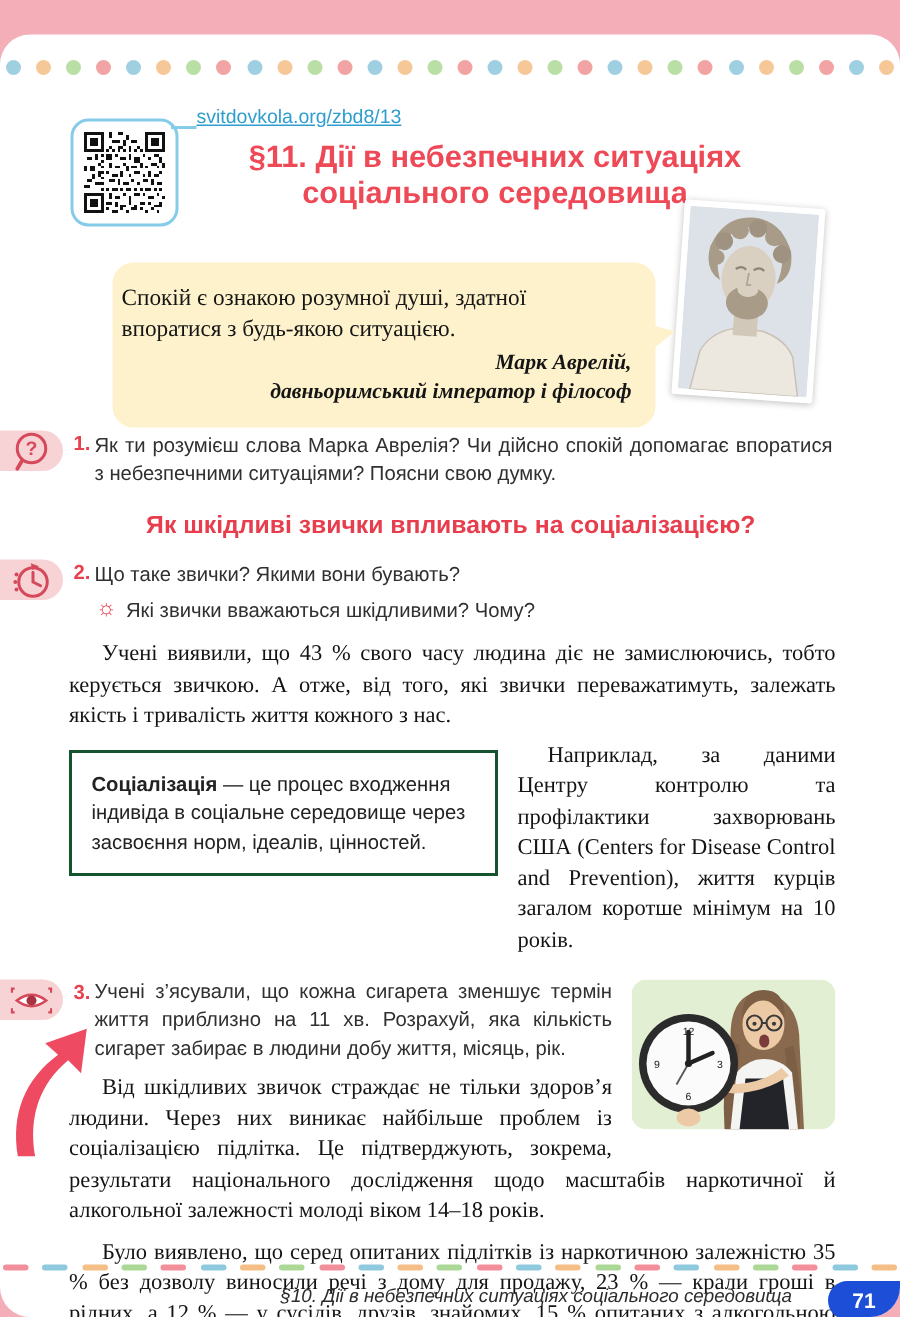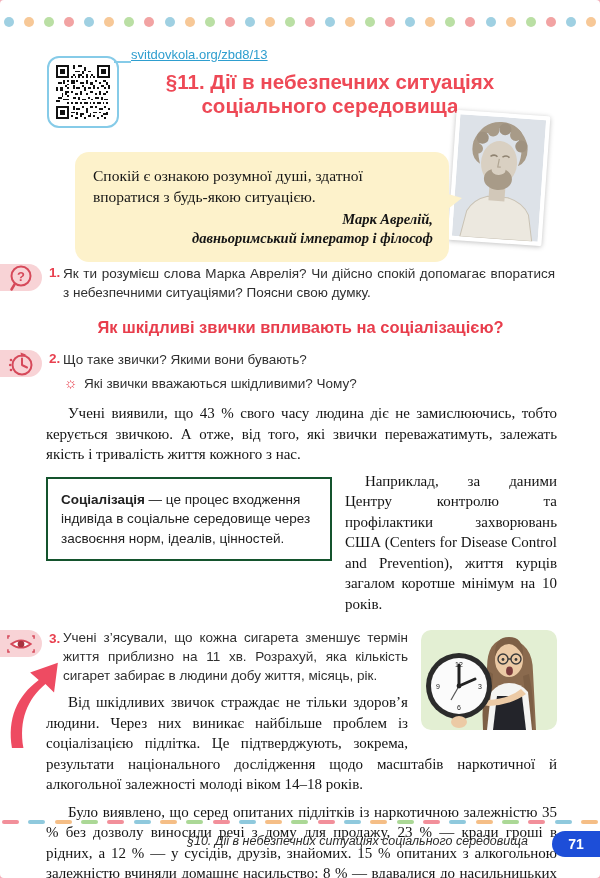--- a/index.html
+++ b/index.html
@@ -4,22 +4,23 @@
 <style>
   html,body{margin:0;padding:0;}
   body{
     width:600px;height:878px;
     background:#f3aeb8;
     font-family:"Liberation Sans",sans-serif;
     position:relative;overflow:hidden;
   }
   .page{
     position:absolute;inset:0;
-    background:#ffffff;border-radius:4px;
+    background:#ffffff;border-radius:20px;
     overflow:hidden;
+    margin-top:23px;
   }
   
   .dots{position:absolute;top:17px;left:4px;right:4px;display:flex;justify-content:space-between;}
   .dots span{width:10px;height:10px;border-radius:50%;}
   .dots span:nth-child(4n+1){background:#9fd0e2;}
   .dots span:nth-child(4n+2){background:#f7c897;}
   .dots span:nth-child(4n+3){background:#badfa4;}
   .dots span:nth-child(4n+4){background:#f2a3a3;}
   
   .header{position:relative;height:252px;}
@@ -42,21 +43,21 @@
   .bust{
     position:absolute;left:452px;top:113px;width:86px;height:122px;
     background:#fff;border:4px solid #fff;border-radius:2px;
     box-shadow:0 1px 5px rgba(0,0,0,.25);
     transform:rotate(4deg);
   }
   .bust svg{width:86px;height:122px;display:block;}
   .bubble{
     position:absolute;left:75px;top:152px;width:340px;
     background:#fdf2cb;border-radius:14px;
-    padding:13px 16px 14px 18px;
+    padding:13px 16px 14px 6px;
   }
   .bubble .tail{
     position:absolute;right:-13px;top:42px;width:0;height:0;
     border-left:14px solid #fdf2cb;
     border-top:4px solid transparent;
     border-bottom:11px solid transparent;
   }
   .quote-text{font-family:"Liberation Serif",serif;font-size:15.5px;line-height:21px;color:#151515;}
   .quote-author{margin-top:3px;text-align:right;font-family:"Liberation Serif",serif;font-style:italic;font-weight:bold;font-size:14.5px;line-height:19px;color:#151515;}
   .quote-role{text-align:right;font-family:"Liberation Serif",serif;font-style:italic;font-weight:bold;font-size:14.5px;line-height:19px;color:#151515;}

